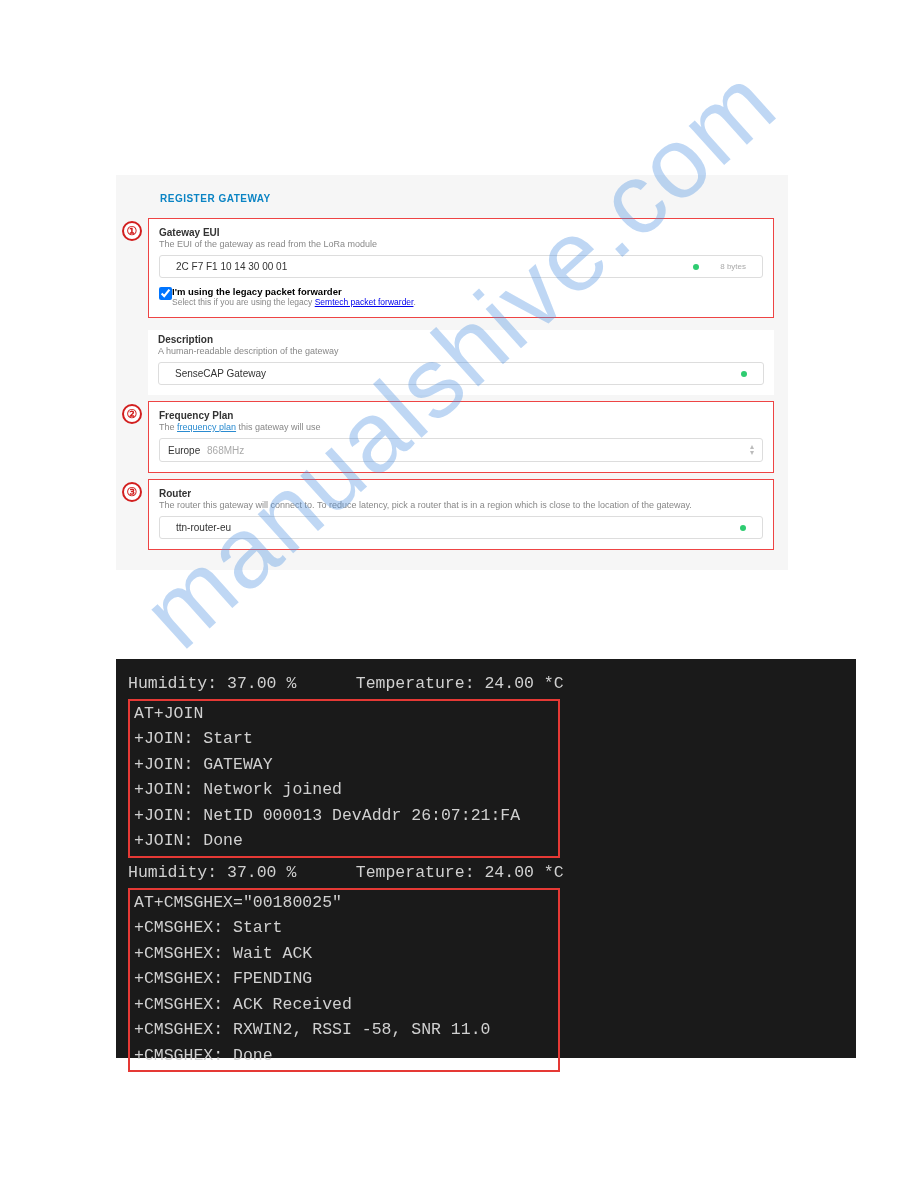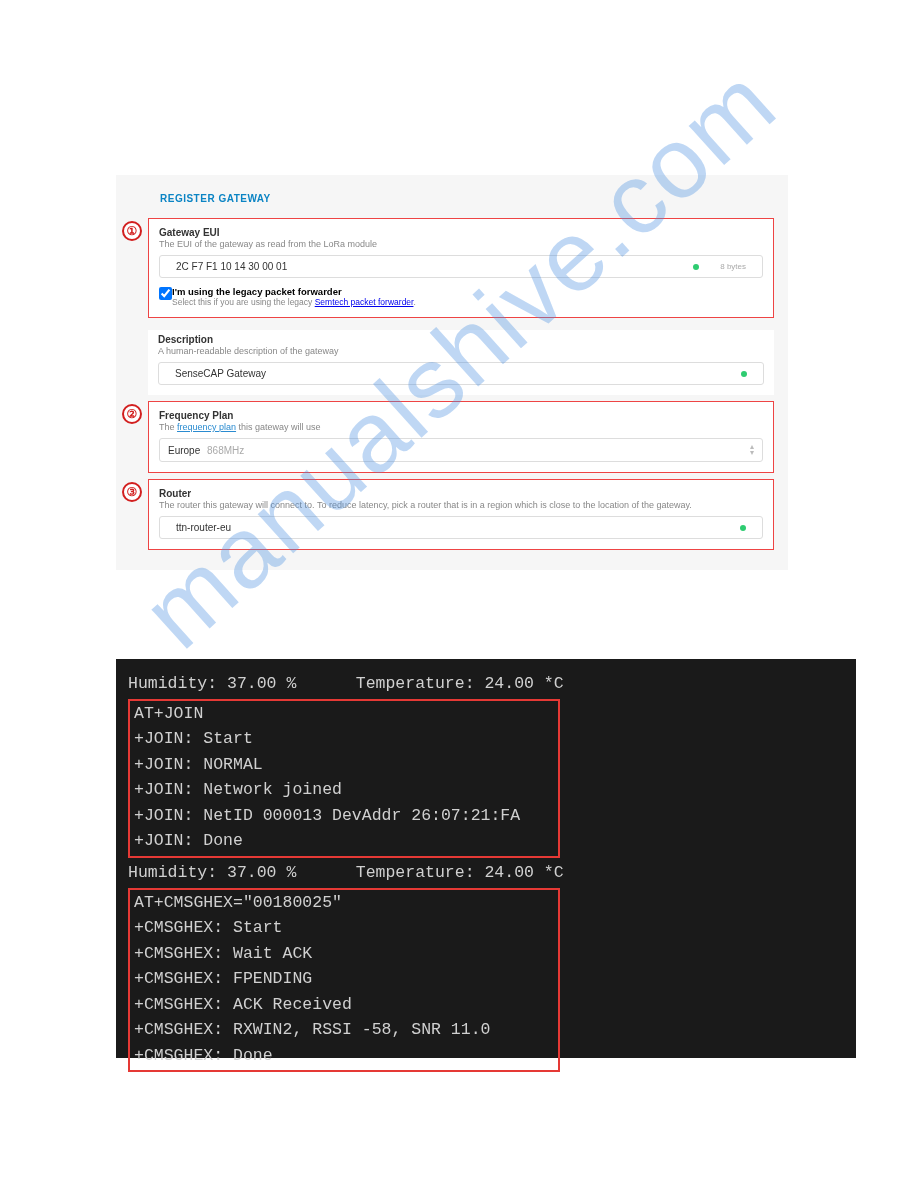--- a/index.html
+++ b/index.html
@@ -214,21 +214,21 @@
         <span class="ok-dot"></span>
       </div>
     </div>
   </div>
 
   <div class="term">
     <div class="line">Humidity: 37.00 %      Temperature: 24.00 *C</div>
     <div class="red-box">
       <div class="line">AT+JOIN</div>
       <div class="line">+JOIN: Start</div>
-      <div class="line">+JOIN: NORMAL</div>
+      <div class="line">+JOIN: GATEWAY</div>
       <div class="line">+JOIN: Network joined</div>
       <div class="line">+JOIN: NetID 000013 DevAddr 26:07:21:FA</div>
       <div class="line">+JOIN: Done</div>
     </div>
     <div class="line">Humidity: 37.00 %      Temperature: 24.00 *C</div>
     <div class="red-box">
       <div class="line">AT+CMSGHEX="00180025"</div>
       <div class="line">+CMSGHEX: Start</div>
       <div class="line">+CMSGHEX: Wait ACK</div>
       <div class="line">+CMSGHEX: FPENDING</div>

